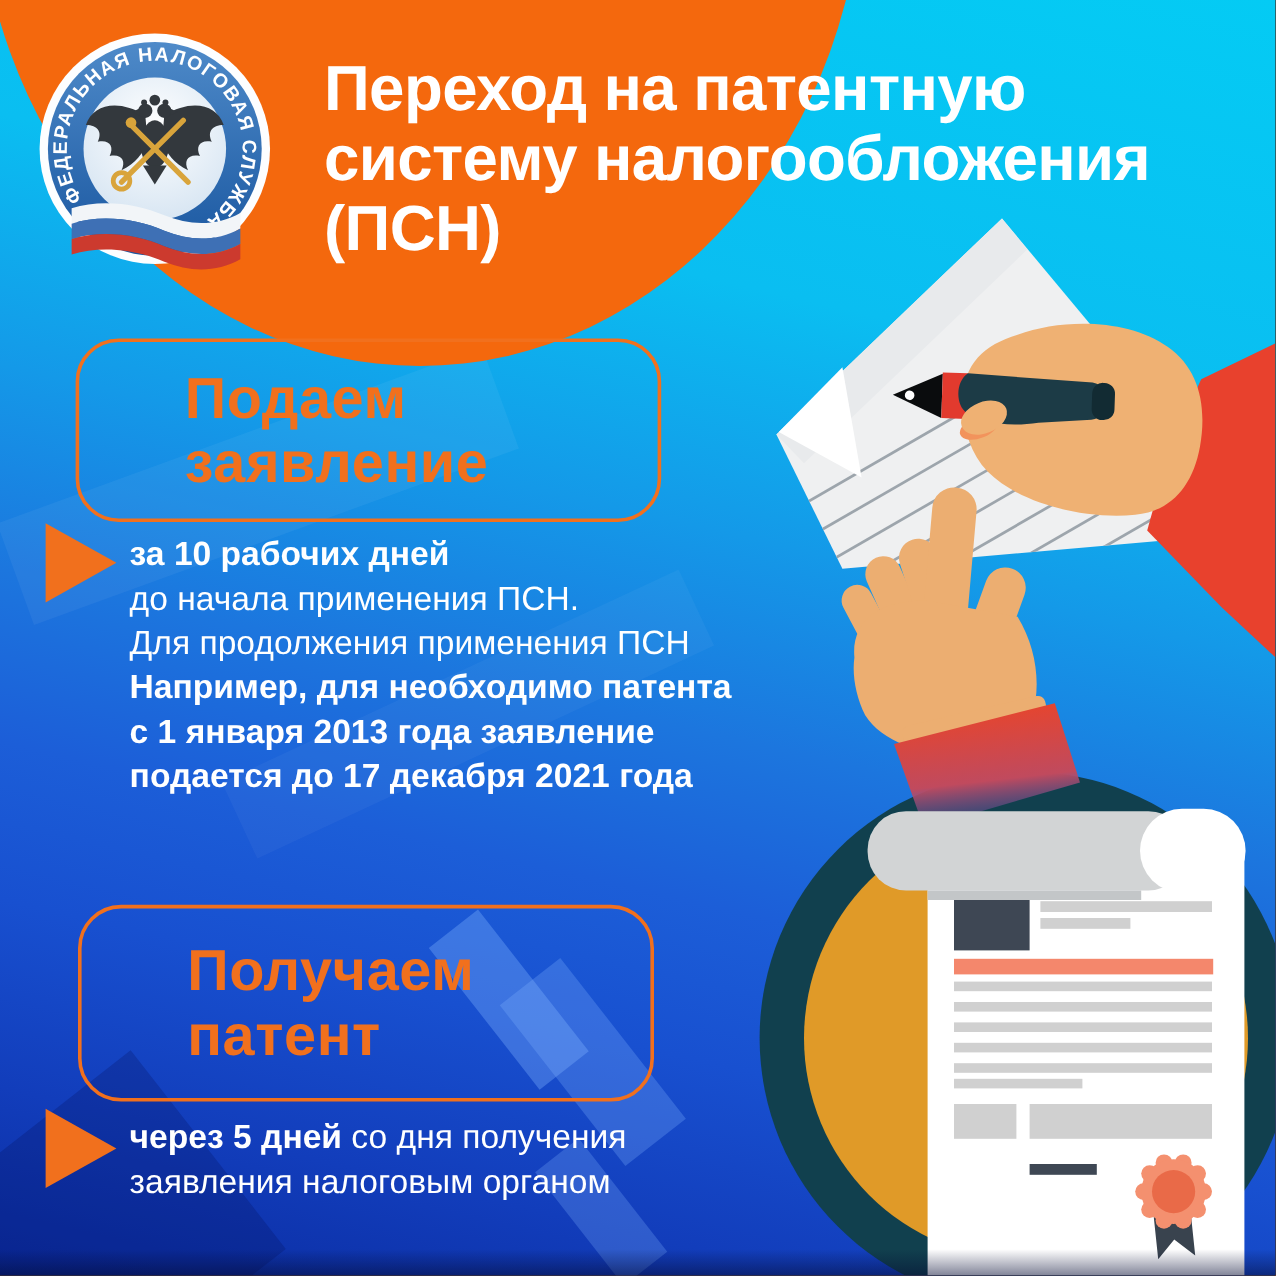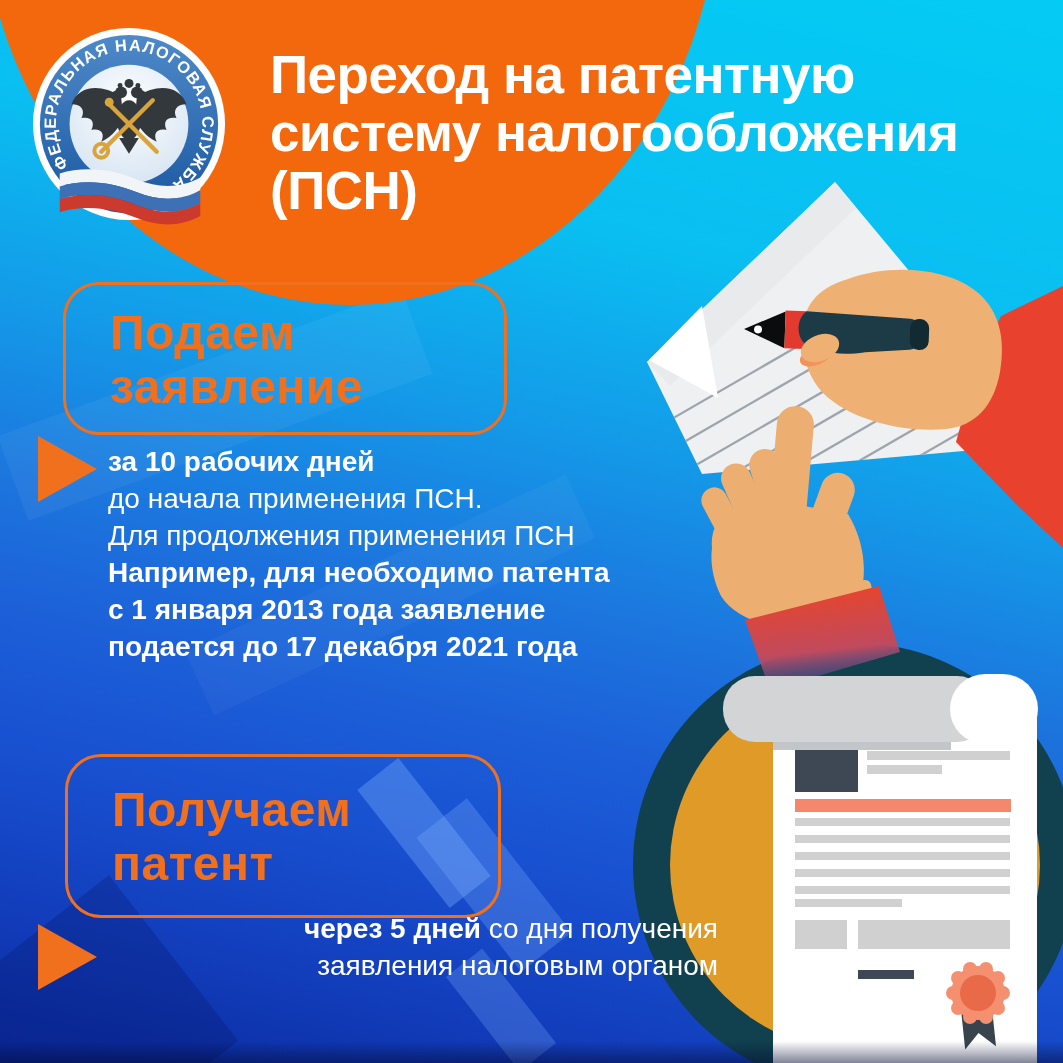--- a/index.html
+++ b/index.html
@@ -14,40 +14,40 @@
     background:#F4680D;border-radius:50%;
   }
   .illu{position:absolute;left:0;top:0;width:1063px;height:1063px;pointer-events:none;}
   .logo{position:absolute;left:30px;top:25px;width:198px;height:204px;}
   .title{
     position:absolute;left:222px;top:46px;width:780px;
     color:#FFFFFF;font-size:53px;line-height:58px;font-weight:bold;letter-spacing:-0.5px;margin-left:48px;
   }
   .step-box{
     position:absolute;border:3px solid #F1701D;border-radius:36px;
-    color:#F1701D;font-weight:bold;font-size:48px;line-height:54px;letter-spacing:0.5px;
+    color:#F1701D;font-weight:bold;font-size:48px;line-height:54px;letter-spacing:0.5px;padding-left:44px;
   }
   .step-box .heading{margin:20px 0 0 44px;}
   .box-1{left:63px;top:282px;width:438px;height:147px;}
   .box-1 .heading{margin-top:21px;}
   .box-2{left:65px;top:754px;width:430px;height:158px;}
   .box-2 .heading{margin-top:26px;}
   .bullet{
     position:absolute;left:38px;width:0;height:0;
     border-top:33px solid transparent;border-bottom:33px solid transparent;
     border-left:59px solid #F1701D;
   }
   .bullet-1{top:436px;}
   .bullet-2{top:924px;}
   .para{
     position:absolute;left:108px;width:610px;
     color:#FFFFFF;font-size:28px;line-height:37px;
   }
   .para-1{top:443px;}
-  .para-2{top:910px;text-align:right;}
+  .para-2{top:929px;}
   .b{font-weight:bold;}
   .fade-bottom{
     position:absolute;left:0;bottom:0;width:100%;height:22px;
     background:linear-gradient(to top,rgba(4,10,50,0.5),rgba(4,10,50,0));
     pointer-events:none;
   }
 </style>
 </head>
 <body>
 

